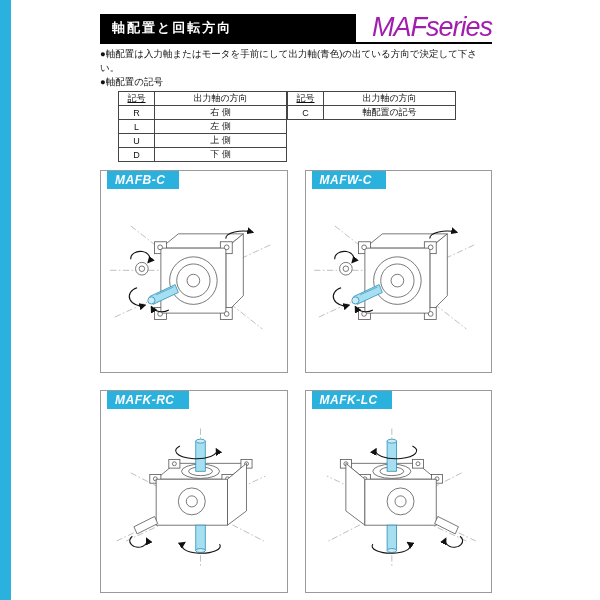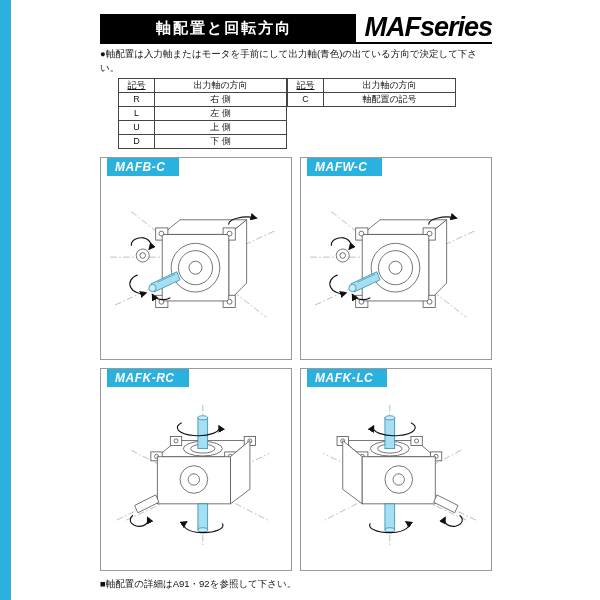--- a/index.html
+++ b/index.html
@@ -6,33 +6,33 @@
   html,body { width:600px; height:600px; background:#fff; }
   body { font-family:"Liberation Sans","DejaVu Sans",sans-serif; color:#111; position:relative; overflow:hidden; }
 
   .accent-strip { position:absolute; left:0; top:0; width:11px; height:600px; background:#2ab1de; }
 
   .content { position:absolute; left:100px; top:14px; width:392px; }
 
   .header { position:relative; height:30px; border-bottom:2px solid #000; }
   .header-bar { position:absolute; left:0; top:0; bottom:0; width:256px; background:#000;
                 display:flex; align-items:center; }
-  .header-bar h1 { color:#fff; font-size:15px; font-weight:bold; letter-spacing:2px; padding-left:12px;margin-left:44px; }
-  .brand { position:absolute; right:0; bottom:1px; color:#000000; font-size:27px; font-weight:bold;
+  .header-bar h1 { color:#fff; font-size:13px; font-weight:bold; letter-spacing:2px; padding-left:12px; }
+  .brand { position:absolute; right:0; bottom:1px; color:#a21caf; font-size:27px; font-weight:normal;
            font-style:italic; letter-spacing:-1px; line-height:1; }
 
   .notes { margin-top:3px; font-size:9.5px; line-height:1.45; }
 
   .tables { display:flex; align-items:flex-start; margin-top:3px; margin-left:18px; }
   table { border-collapse:collapse; font-size:9px; }
   th, td { border:1px solid #444; text-align:center; height:13px; padding:0 2px; font-weight:normal; }
   .col-sym { width:36px;text-decoration:underline; }
   .col-dir { width:132px; }
 
-  .panels { margin-top:8px; display:grid; grid-template-columns:1fr 1fr; gap:8px; }
+  .panels { margin-top:8px; display:grid; grid-template-columns:1fr 1fr; gap:17px; }
   .panel { position:relative; height:203px; border:1px solid #9a9a9a; background:#fff;
            display:flex; align-items:center; justify-content:center; }
   .panel-label { position:absolute; top:0; left:6px; background:#2ab1de; color:#fff;
                  font-size:12px; font-weight:bold; font-style:italic; padding:2px 14px 2px 8px;
                  letter-spacing:.5px; z-index:2; }
   .drawing { width:94%; height:88%; margin-top:12px; }
 
   .footer { margin-top:6px; font-size:9.5px; line-height:1.5; }
 </style>
 </head>
@@ -127,20 +127,21 @@
 
   <header class="header">
     <div class="header-bar">
       <h1>軸配置と回転方向</h1>
     </div>
     <div class="brand">MAFseries</div>
   </header>
 
   <div class="notes">
     <p>●軸配置は入力軸またはモータを手前にして出力軸(青色)の出ている方向で決定して下さい。</p>
+    <p>●軸配置の記号</p>
   </div>
 
   <div class="tables">
     <table class="sym-table">
       <tbody>
           <tr>
         <th class="col-sym">記号</th>
         <th class="col-dir">出力軸の方向</th>
       </tr>
       <tr>

